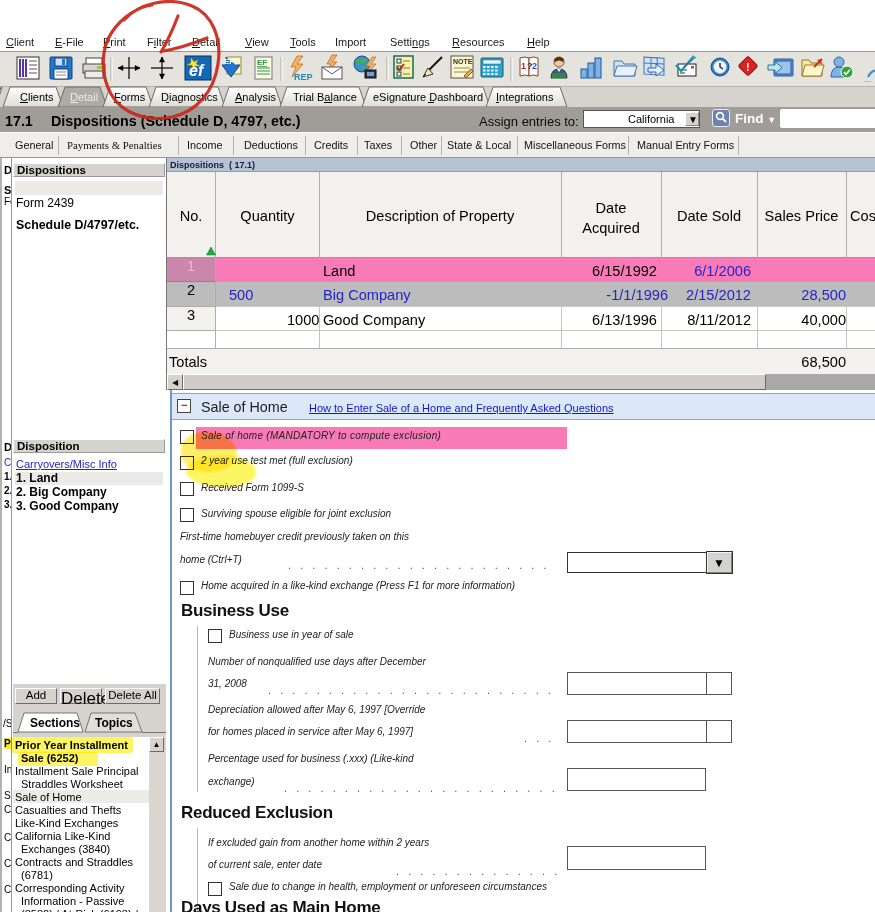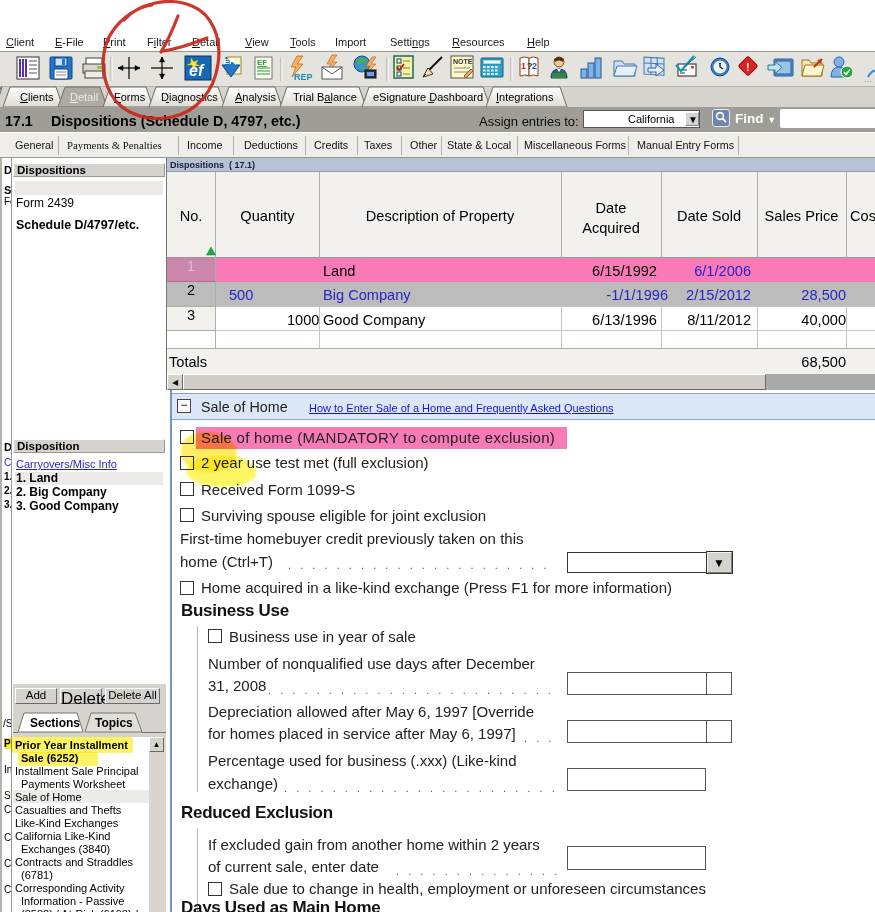--- a/index.html
+++ b/index.html
@@ -5,21 +5,21 @@
 * { margin:0; padding:0; box-sizing:border-box; }
 html,body { width:875px; height:912px; overflow:hidden; }
 body { font-family:"Liberation Sans", sans-serif; background:#fff; }
 #page { position:relative; width:875px; height:912px; overflow:hidden; }
 .abs { position:absolute; }
 .b { font-weight:bold; }
 .blue { color:#2424cc; }
 .cb { position:absolute; width:14px; height:14px; border:1px solid #333; background:#fff; }
 .inp { position:absolute; background:#fff; border:1px solid #777; }
 .hdr2 { position:absolute; left:181px; font-weight:bold; font-size:17px; color:#111; line-height:1; letter-spacing:-0.3px; }
-.lbl { position:absolute; font-size:15px; color:#222; white-space:nowrap; line-height:1.1; }
+.lbl { position:absolute; font-size:10px; color:#222; white-space:nowrap; line-height:1.1;font-style:italic; }
 .dots { color:#555; font-size:11px; letter-spacing:1px; }
 </style>
 </head>
 <body>
 <div id="page">
 
 <div class="abs" style="left:0;top:36px;width:875px;height:15px;background:#fff;overflow:hidden;">
   <div style="position:absolute;top:0px;left:0;width:875px;font-size:11px;color:#1a1a1a;">
     <span style="position:absolute;left:6px;"><u>C</u>lient</span>
     <span style="position:absolute;left:55px;"><u>E</u>-File</span>
@@ -393,21 +393,21 @@
     <text x="17" y="16" font-size="12" font-weight="bold" font-family="Liberation Sans" fill="#000">Sections</text>
     <text x="82" y="16" font-size="12" font-weight="bold" font-family="Liberation Sans" fill="#000">Topics</text>
     <line x1="0" y1="21.5" x2="5" y2="21.5" stroke="#77746e"></line>
     <line x1="129" y1="21.5" x2="154" y2="21.5" stroke="#77746e"></line>
   </svg>
 
   <div class="abs" style="left:0;top:579px;width:154px;height:175px;background:#fff;overflow:hidden;font-size:11px;color:#000;">
     <div class="abs b" style="left:2px;top:2px;">Prior Year Installment</div>
     <div class="abs b" style="left:8px;top:15px;">Sale (6252)</div>
     <div class="abs" style="left:2px;top:28px;">Installment Sale Principal</div>
-    <div class="abs" style="left:8px;top:41px;">Payments Worksheet</div>
+    <div class="abs" style="left:8px;top:41px;">Straddles Worksheet</div>
     <div class="abs" style="left:0px;top:53px;width:136px;height:13px;background:#ebebe7;"></div>
     <div class="abs" style="left:2px;top:54px;">Sale of Home</div>
     <div class="abs" style="left:2px;top:67px;">Casualties and Thefts</div>
     <div class="abs" style="left:2px;top:80px;">Like-Kind Exchanges</div>
     <div class="abs" style="left:2px;top:93px;">California Like-Kind</div>
     <div class="abs" style="left:8px;top:106px;">Exchanges (3840)</div>
     <div class="abs" style="left:2px;top:119px;">Contracts and Straddles</div>
     <div class="abs" style="left:8px;top:132px;">(6781)</div>
     <div class="abs" style="left:2px;top:145px;">Corresponding Activity</div>
     <div class="abs" style="left:8px;top:158px;">Information - Passive</div>

